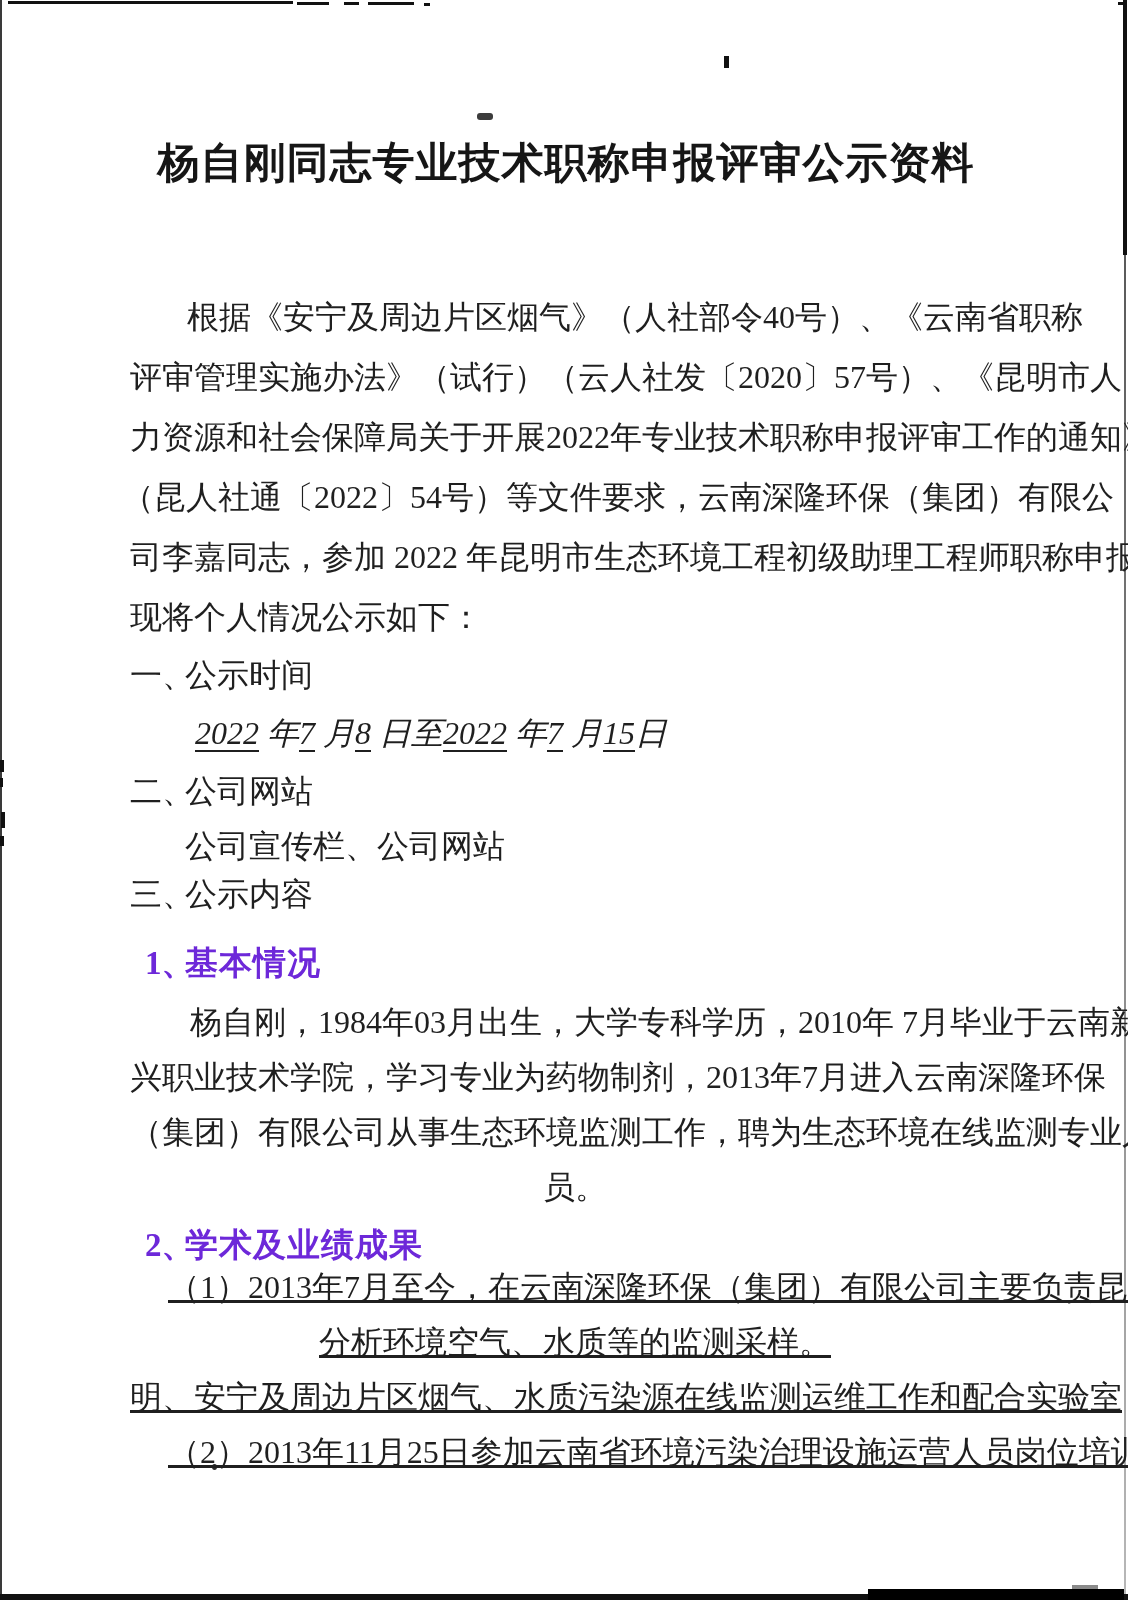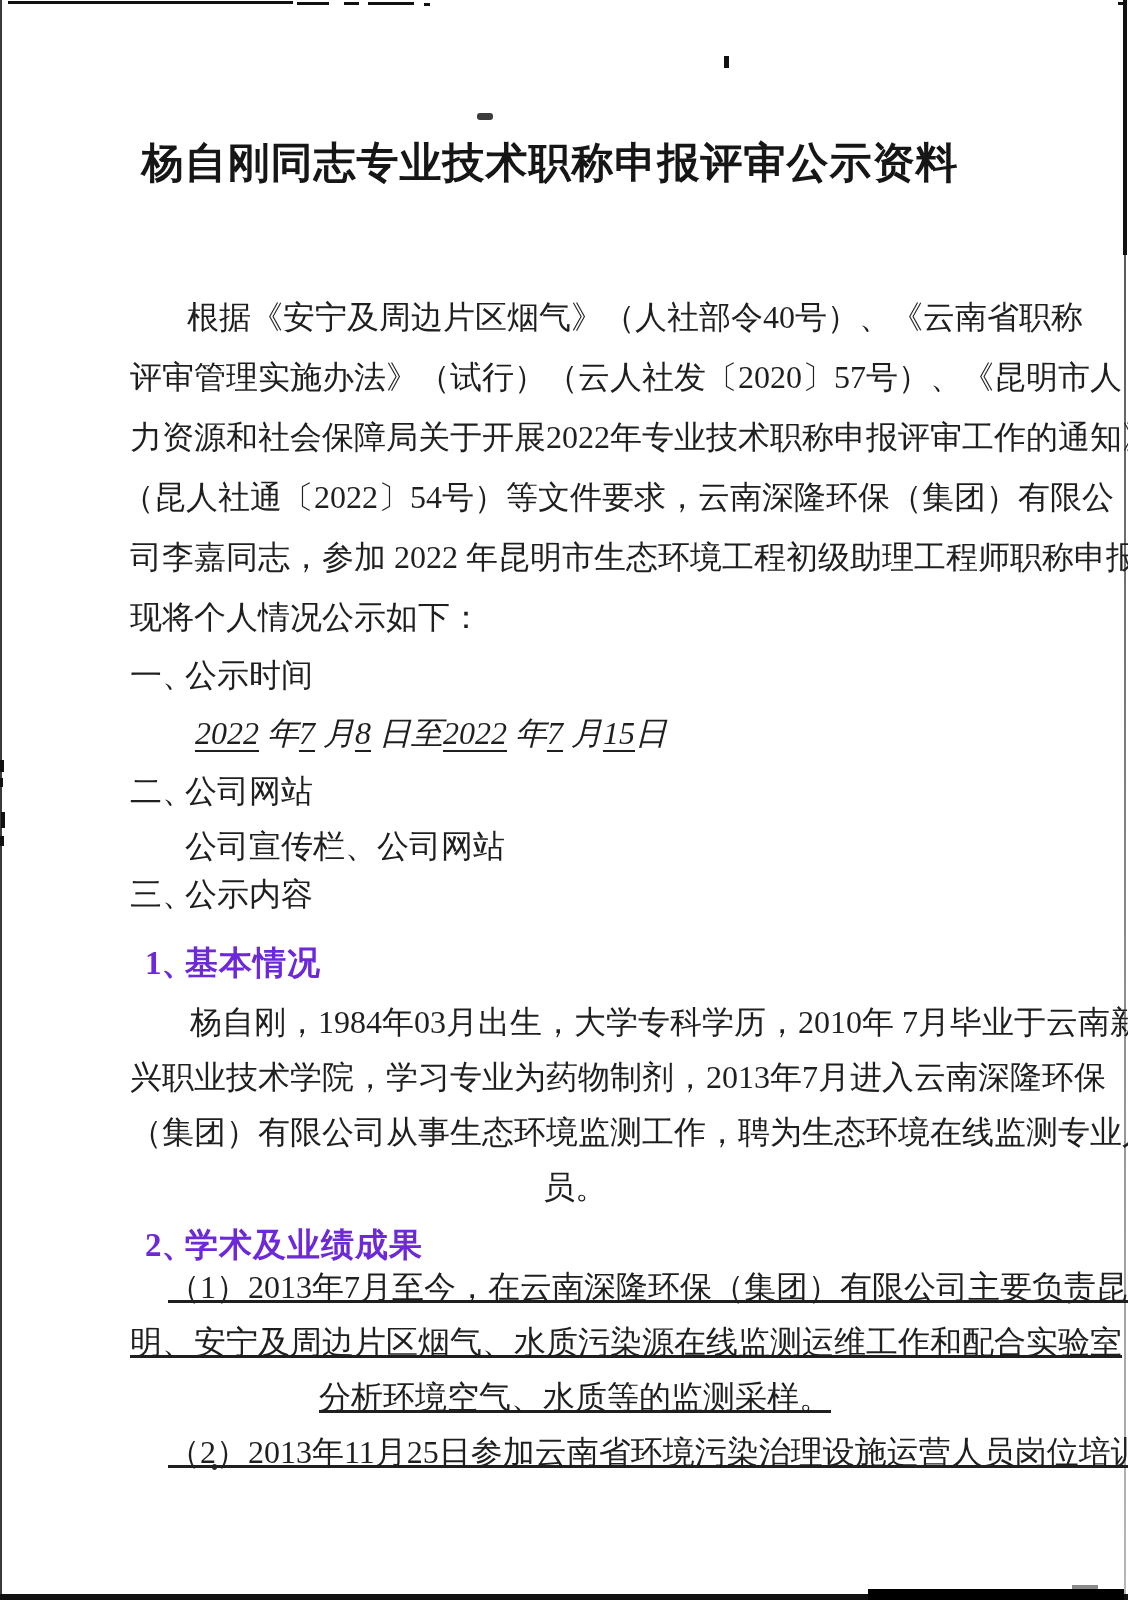--- a/index.html
+++ b/index.html
@@ -12,21 +12,21 @@
     color:#1f1f1f;
   }
   
   .art{position:absolute;background:#111;}
   .fadeline{background:linear-gradient(to bottom,#5a5a5a,#b8b8b8);}
   
   .title{
     position:absolute;top:128px;left:0;width:1100px;height:70px;
     margin:0;display:flex;align-items:center;justify-content:center;
     font-family:"Liberation Sans","DejaVu Sans",sans-serif;
-    font-size:42px;font-weight:bold;letter-spacing:1px;color:#161616;
+    font-size:42px;font-weight:bold;letter-spacing:1px;color:#161616;padding-left:16px;
   }
   .block{position:absolute;left:130px;width:890px;font-size:32px;}
   .block .line{height:60px;line-height:60px;white-space:nowrap;}
   .tight .line{height:55px;line-height:55px;text-align:center;}
   .indent-para{text-indent:57px;}
   .indent-num{text-indent:38px;}
   .sec-head{position:absolute;left:130px;height:60px;line-height:60px;font-size:32px;white-space:nowrap;}
   .sec-num{display:inline-block;width:55px;}
   .sub-head{
     position:absolute;left:145px;height:60px;line-height:60px;
@@ -107,18 +107,18 @@
     <div class="line">（集团）有限公司从事生态环境监测工作，聘为生态环境在线监测专业人</div>
     <div class="line">员。</div>
   </div>
 
   <div class="sub-head" style="top:1215px;">
     <span class="sub-num">2、</span><span class="sub-title">学术及业绩成果</span>
   </div>
 
   <div class="block tight" style="top:1260px;text-decoration:underline;">
     <div class="line indent-num">（1）2013年7月至今，在云南深隆环保（集团）有限公司主要负责昆</div>
+    <div class="line">分析环境空气、水质等的监测采样。</div>
     <div class="line">明、安宁及周边片区烟气、水质污染源在线监测运维工作和配合实验室</div>
-    <div class="line">分析环境空气、水质等的监测采样。</div>
     <div class="line indent-num">（2）2013年11月25日参加云南省环境污染治理设施运营人员岗位培训</div>
   </div>
 
 </div>
 
 </body></html>

